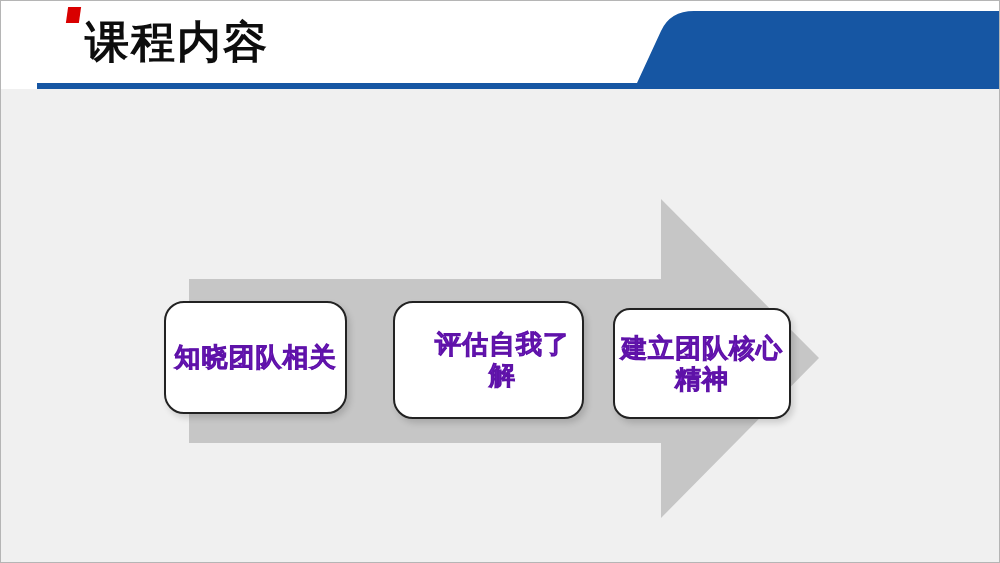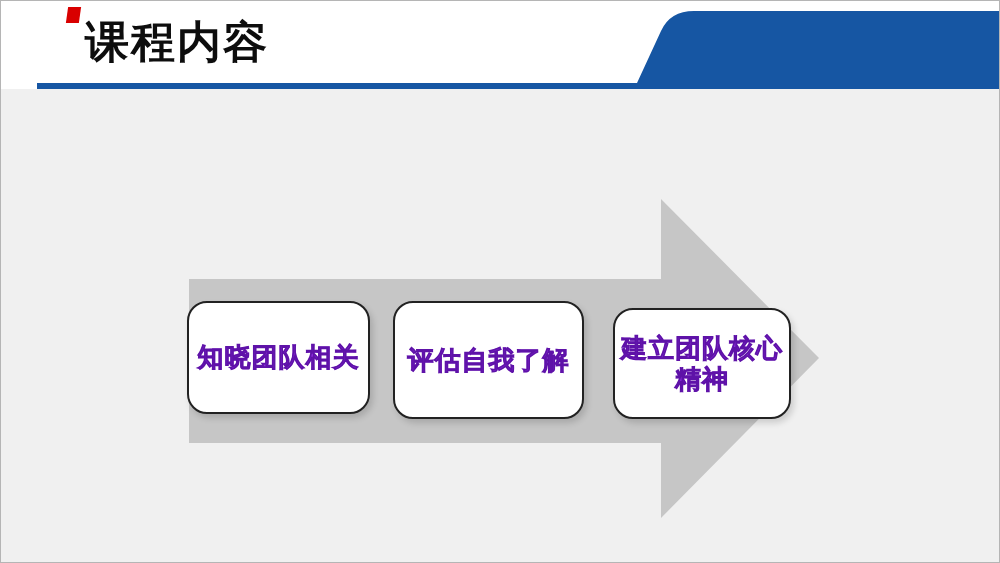--- a/index.html
+++ b/index.html
@@ -75,23 +75,23 @@
   }
   .step .step-text {
     font-size: 26px;
     font-weight: bold;
     line-height: 31px;
     -webkit-text-stroke: 0.8px #5e12a8;
     letter-spacing: 1px;
   }
   .step .ln { display: block; }
 
-  .step1 { left: 186px; top: 300px; width: 183px; height: 113px; }
+  .step1 { left: 163px; top: 300px; width: 183px; height: 113px; }
   .step2 { left: 392px; top: 300px; width: 191px; height: 118px; }
-  .step3 { left: 612px; top: 307px; width: 178px; height: 111px; }
+  .step3 { left: 612px; top: 307px; width: 178px; height: 111px; border-radius: 17px; }
 </style>
 </head>
 <body>
 
 <div class="slide">
 
   <div class="header">
     <span class="red-mark" style="background: rgb(217, 0, 0);"></span>
     <h1 class="title">课程内容</h1>
     <svg class="corner-svg" viewBox="0 0 1000 90" xmlns="http://www.w3.org/2000/svg">
@@ -105,21 +105,21 @@
   <svg class="arrow-svg" viewBox="0 0 1000 563" xmlns="http://www.w3.org/2000/svg">
     <polygon points="188,278 660,278 660,198 818,357 660,517 660,442 188,442" fill="#C6C6C6"></polygon>
   </svg>
 
   <div class="step step1" style="color: rgb(138, 43, 217);">
     <div class="step-text">
       <span class="ln">知晓团队相关</span>
     </div>
   </div>
 
-  <div class="step step2" style="color: rgb(138, 43, 217);">
+  <div class="step step2" style="color: rgb(138, 43, 217); padding-left: 28px;">
     <div class="step-text">
       <span class="ln">评估自我了解</span>
     </div>
   </div>
 
   <div class="step step3" style="color: rgb(138, 43, 217);">
     <div class="step-text">
       <span class="ln">建立团队核心</span>
       <span class="ln">精神</span>
     </div>

